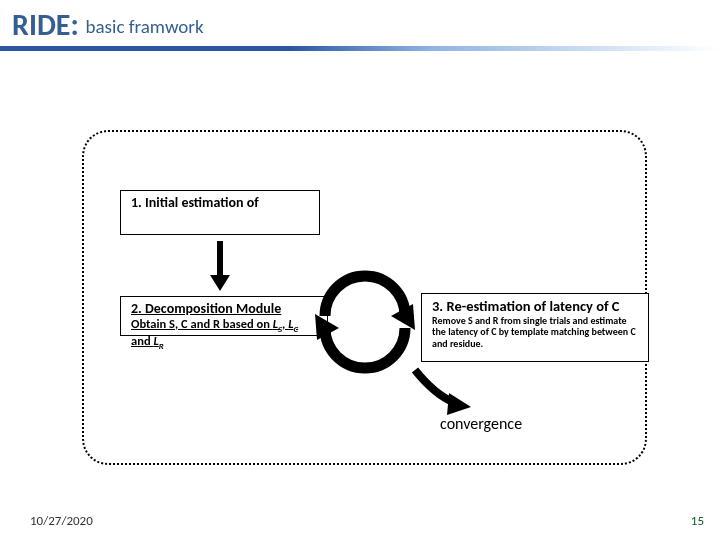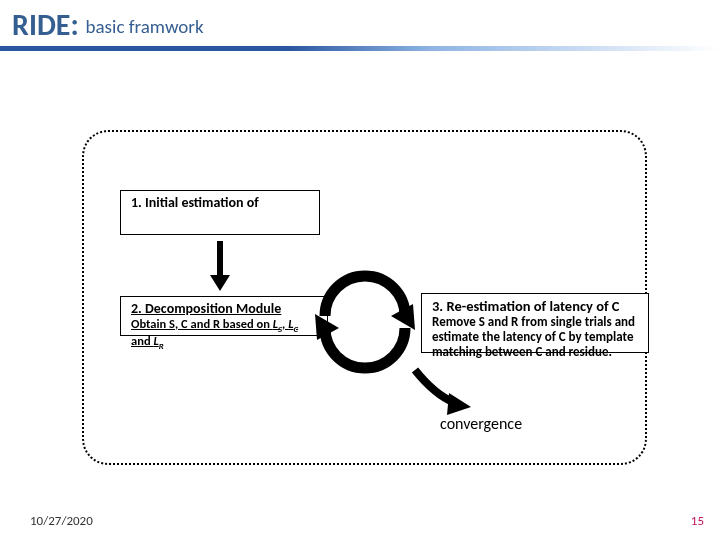--- a/index.html
+++ b/index.html
@@ -51,23 +51,23 @@
     border: 1px solid #000;
     padding: 4px 10px 6px 10px;
     font-size: 14px;
     line-height: 1.15;
   }
   .node .hdr { font-weight: 700; }
   .node .sub { font-weight: 700; font-size: 12.5px; }
   .n1 { left: 120px; top: 190px; width: 200px; height: 45px; }
   .n1 .hdr { font-size: 14px; }
   .n2 { left: 120px; top: 296px; width: 208px; height: 40px; text-decoration: underline; }
-  .n3 { left: 421px; top: 293px; width: 228px; height: 60px; }
+  .n3 { left: 421px; top: 293px; width: 228px; height: 69px; }
   .n3 .hdr { font-size: 14.5px; }
-  .n3 .body { font-weight: 700; font-size: 13px; line-height: 1.15; }
+  .n3 .body { font-weight: 700; font-size: 10px; line-height: 1.15; }
   .convergence {
     position: absolute;
     left: 440px;
     top: 414px;
     font-size: 16px;
     color: #000;
   }
   .arrow-down {
     position: absolute;
     left: 210px;
@@ -79,21 +79,21 @@
     bottom: 12px;
     font-size: 13px;
     color: #333;
     text-align: center;
   }
   .footer-page {
     position: absolute;
     right: 16px;
     bottom: 12px;
     font-size: 13px;
-    color: #be185d;
+    color: #14532d;
   }
   .italic { font-style: italic; }
   sub { font-size: 0.7em; vertical-align: sub; }
 </style>
 </head>
 <body>
 
 <div class="title-bar">
   <span class="title-ride">RIDE: </span><span class="title-rest">basic framwork</span>
 </div>

